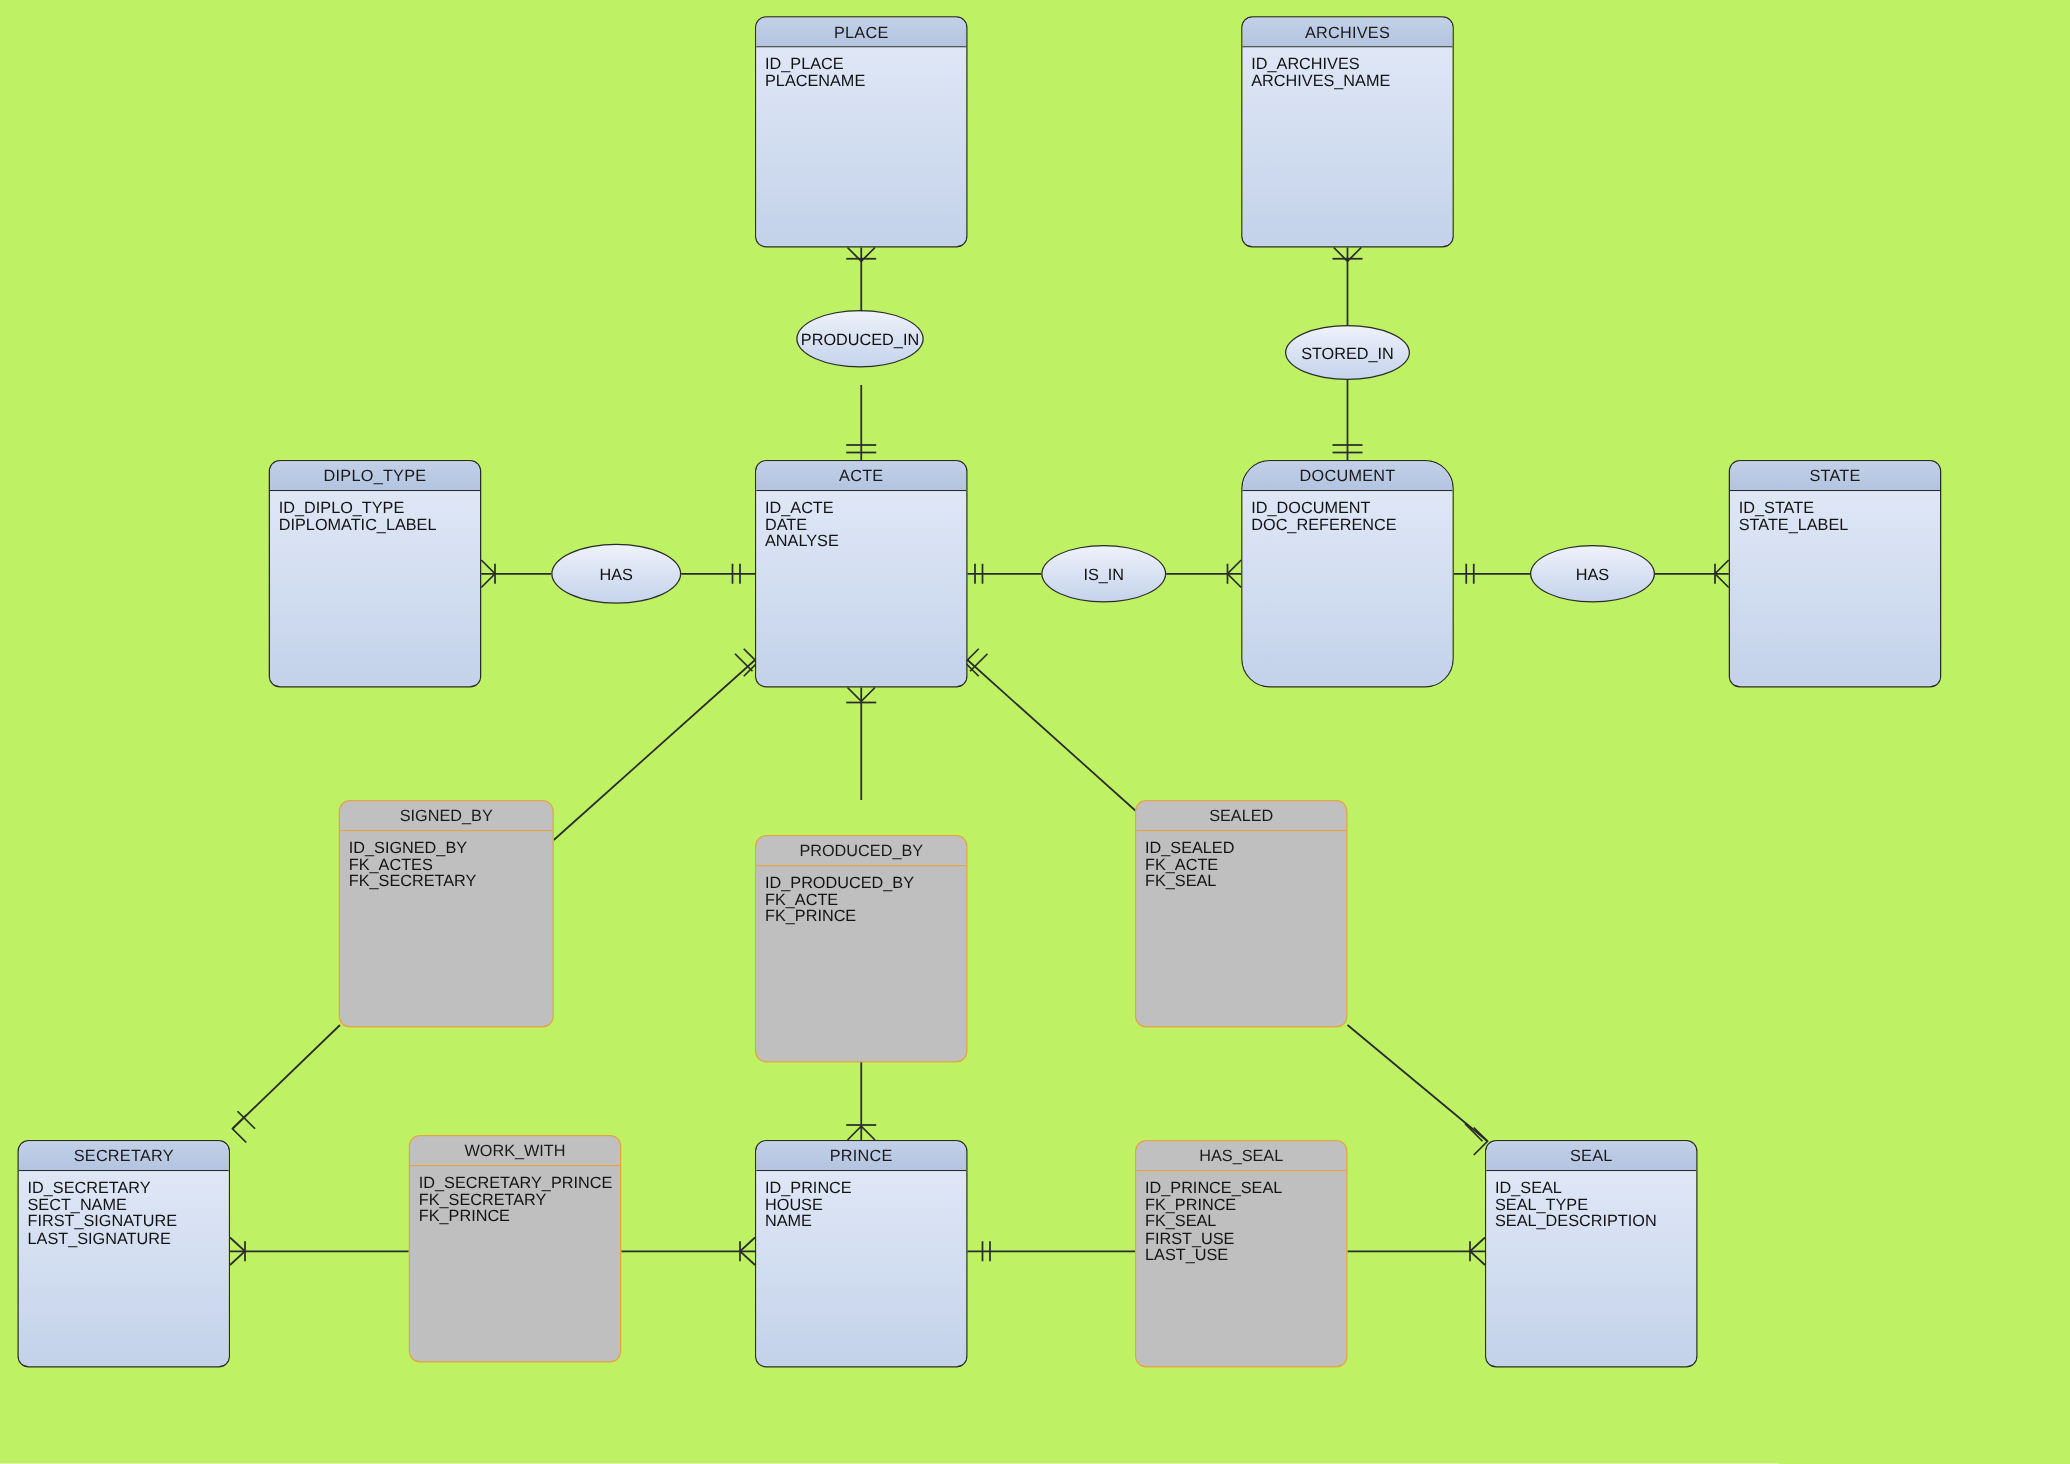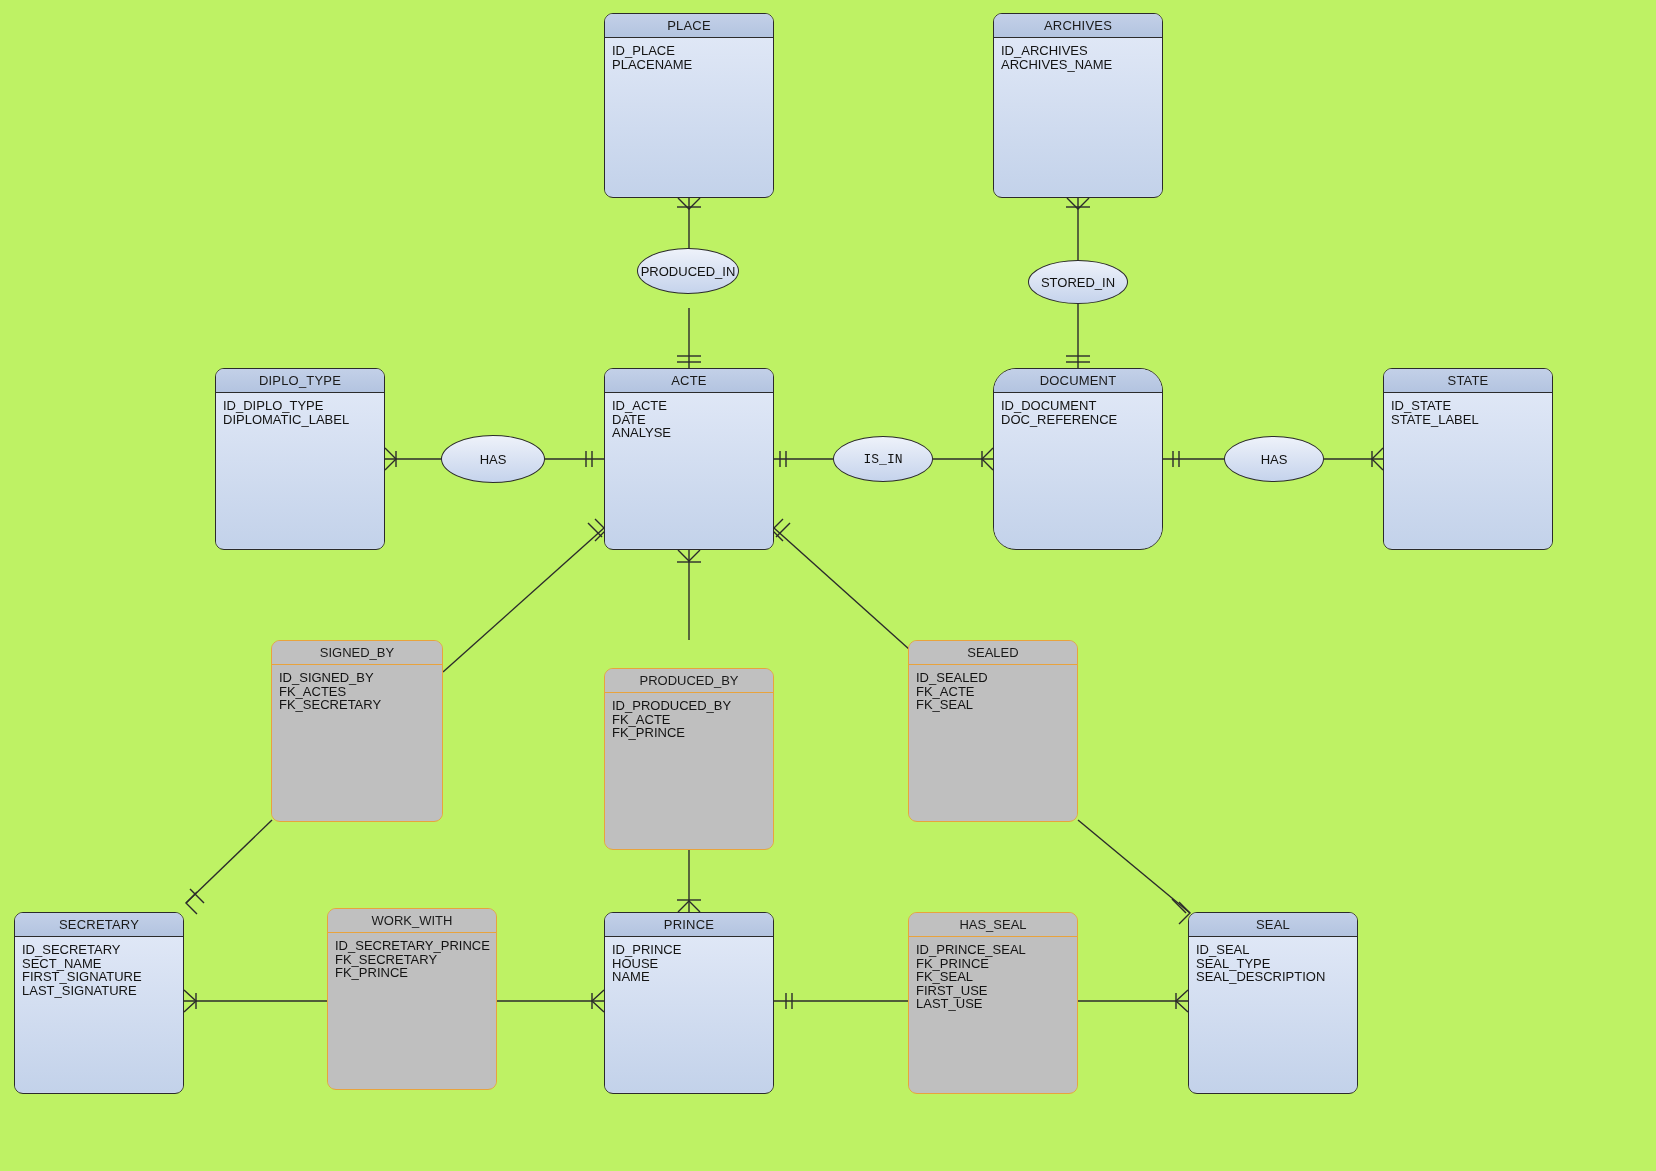--- a/index.html
+++ b/index.html
@@ -369,21 +369,21 @@
   </div>
 
   <div class="rel" style="left:1028px; top:260px; width:100px; height:44px;">
     <span>STORED_IN</span>
   </div>
 
   <div class="rel" style="left:441px; top:435px; width:104px; height:48px;">
     <span>HAS</span>
   </div>
 
-  <div class="rel" style="left:833px; top:436px; width:100px; height:46px;font-family:Liberation Mono, monospace;">
+  <div class="rel" style="left:833px; top:436px; width:100px; height:46px;">
     <span>IS_IN</span>
   </div>
 
   <div class="rel" style="left:1224px; top:436px; width:100px; height:46px;">
     <span>HAS</span>
   </div>
 
 </div>
 
 </body></html>

